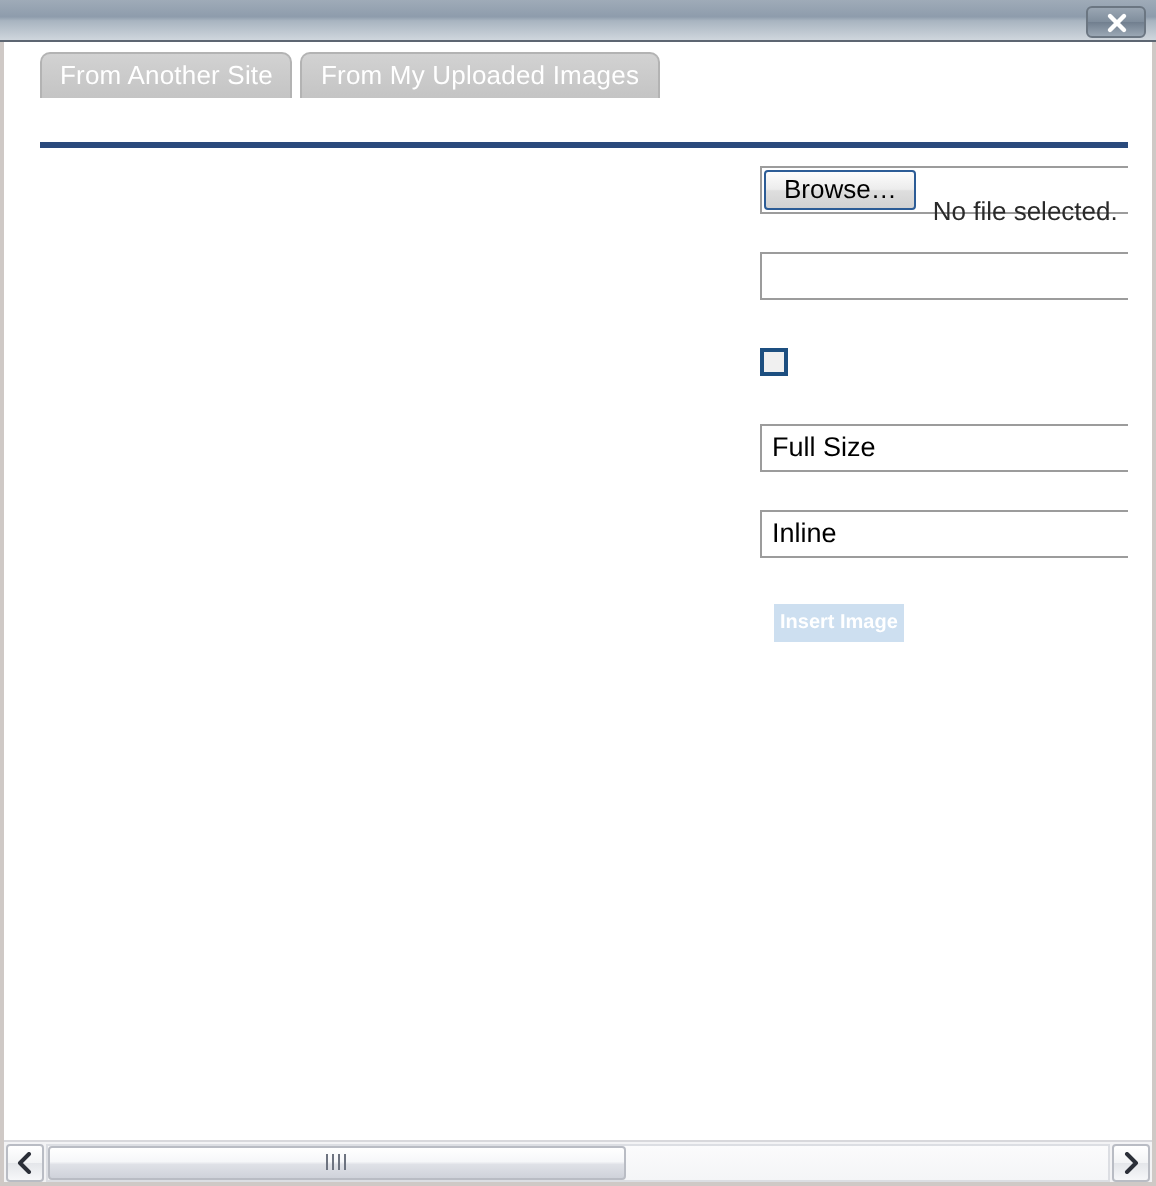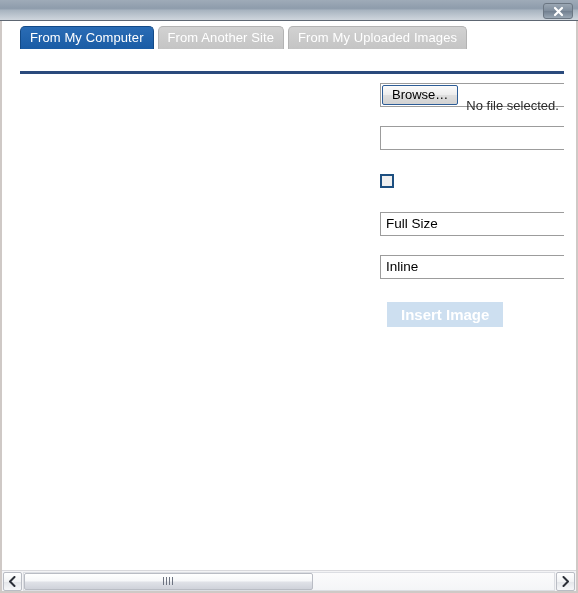--- a/index.html
+++ b/index.html
@@ -237,23 +237,23 @@
 
   
   #submit-row {
     position: relative;
     height: 40px;
   }
   #insert-image-button {
     position: absolute;
     left: 385px;
     top: 4px;
-    padding: 4px 14px;
+    padding: 4px 3px;
     font-family: "Liberation Sans", sans-serif;
-    font-size: 15px;
+    font-size: 10px;
     font-weight: bold;
     color: #ffffff;
     background: #cddff0;
     border: none;
     cursor: default;
   }
 
   
   #hscrollbar {
     position: absolute;
@@ -332,23 +332,20 @@
       </div>
     </div>
   </div>
 
   <div id="frame">
 
     <div id="viewport">
       <div id="page">
 
         <div id="tabbar">
-          <div class="tab active">
-            <span>From My Computer</span>
-          </div>
           <div class="tab inactive">
             <span>From Another Site</span>
           </div>
           <div class="tab inactive">
             <span>From My Uploaded Images</span>
           </div>
         </div>
         <div id="tab-underline"></div>
 
         <div id="form">

